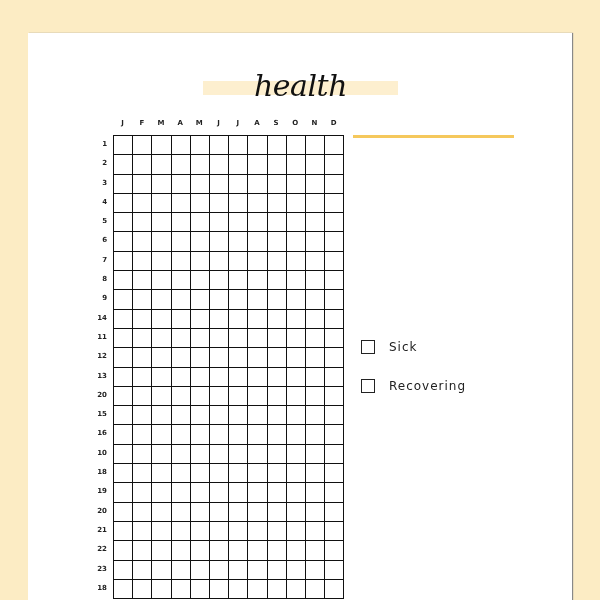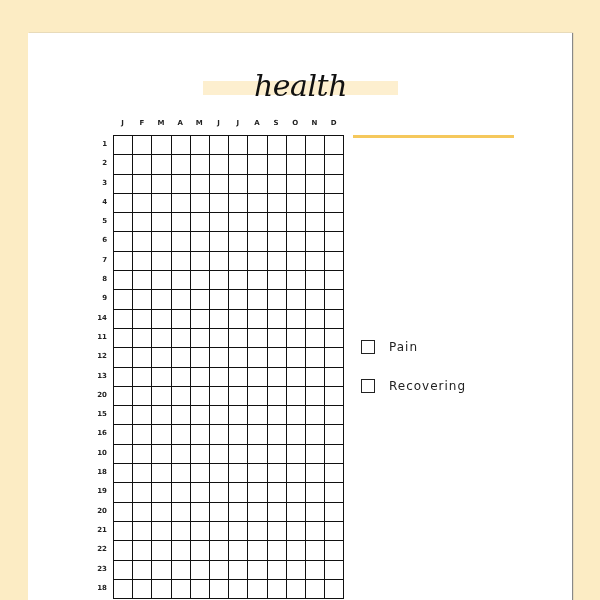--- a/index.html
+++ b/index.html
@@ -354,19 +354,19 @@
     <div class="cell"></div>
     <div class="cell"></div>
     <div class="cell"></div>
     <div class="cell"></div>
     <div class="cell"></div>
   </div>
 
 <div class="legend" id="legend">
     <div class="legend-item">
       <div class="legend-box"></div>
-      <span class="legend-label">Pain</span>
+      <span class="legend-label">Sick</span>
     </div>
     <div class="legend-item">
       <div class="legend-box"></div>
       <span class="legend-label">Recovering</span>
     </div>
   </div>
 
 </body></html>

